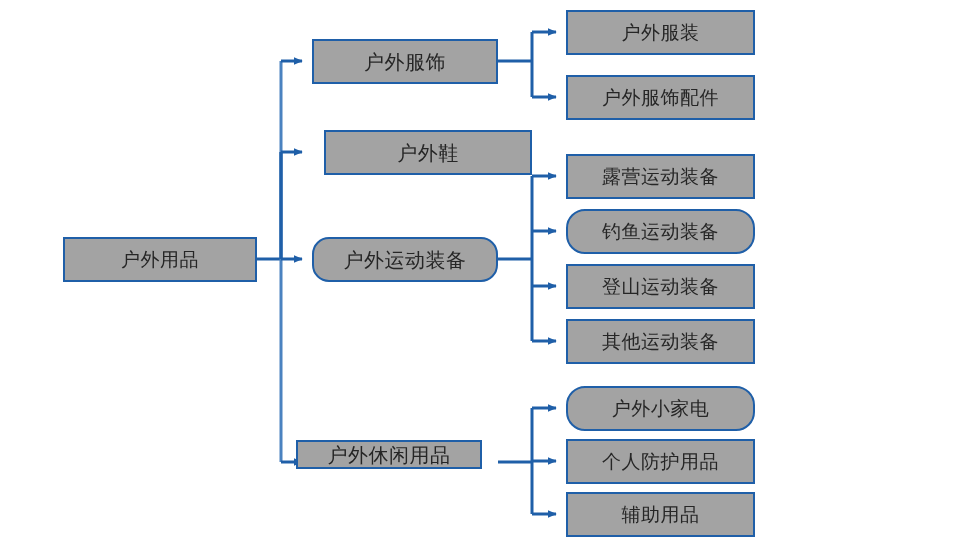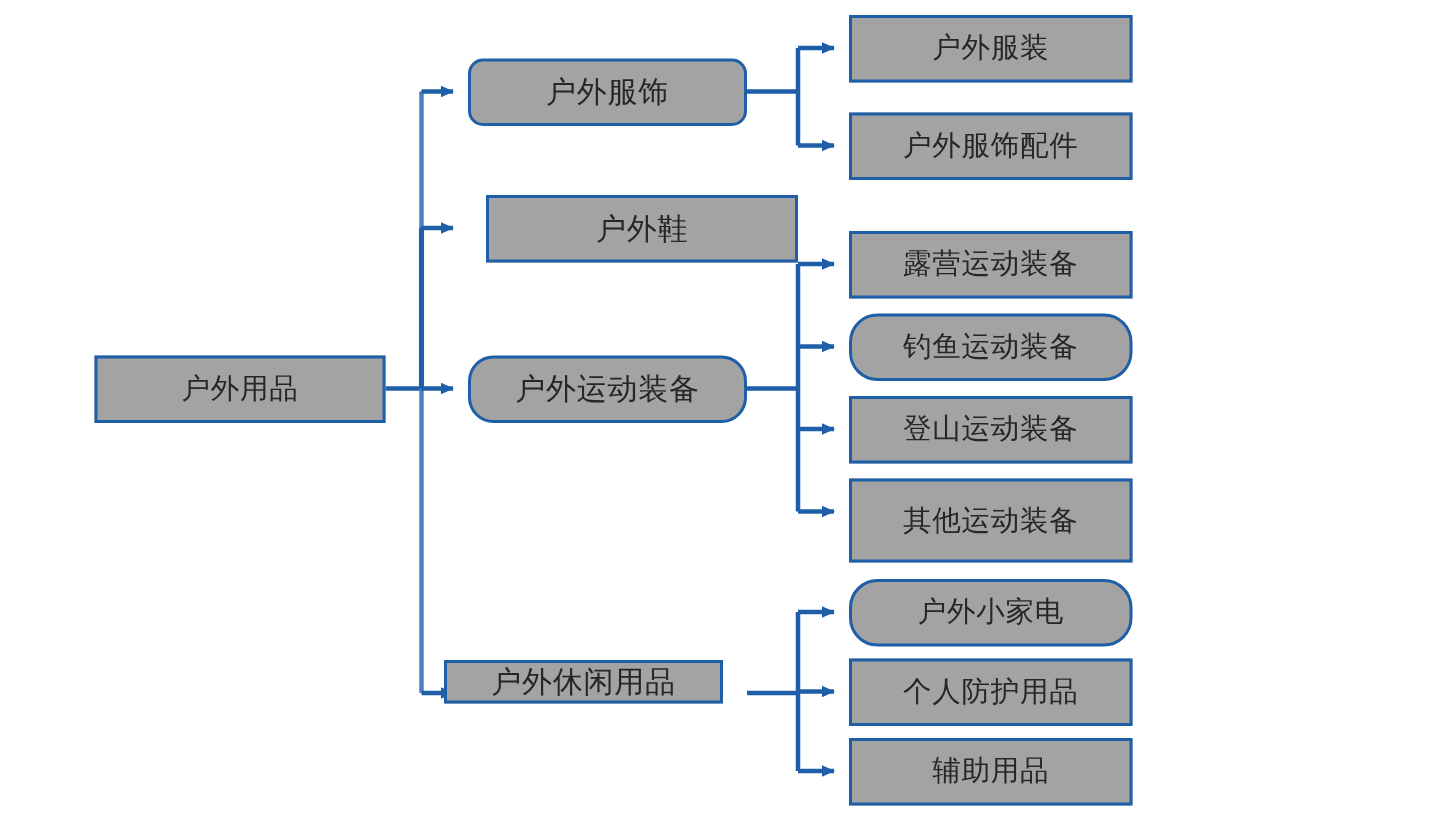--- a/index.html
+++ b/index.html
@@ -94,28 +94,28 @@
       <path d="M532,286 L556,286"></path>
       <path d="M532,341 L556,341"></path>
       <path d="M532,408 L556,408"></path>
       <path d="M532,461 L556,461"></path>
       <path d="M532,514 L556,514"></path>
     </g>
   </svg>
 
   <div class="node root" style="left: 63px; top: 237px; width: 194px; height: 45px;">户外用品</div>
 
-  <div class="node lvl2" style="left: 312px; top: 39px; width: 186px; height: 45px; border-radius: 10px;">户外服饰</div>
+  <div class="node lvl2" style="left: 312px; top: 39px; width: 186px; height: 45px;">户外服饰</div>
   <div class="node lvl2" style="left: 324px; top: 130px; width: 208px; height: 45px;">户外鞋</div>
   <div class="node lvl2" style="left: 312px; top: 237px; width: 186px; height: 45px; border-radius: 17px;">户外运动装备</div>
   <div class="node lvl2" style="left: 296px; top: 440px; width: 186px; height: 29px; text-align: center;">户外休闲用品</div>
 
   <div class="node lvl3" style="left: 566px; top: 10px; width: 189px; height: 45px;">户外服装</div>
   <div class="node lvl3" style="left: 566px; top: 75px; width: 189px; height: 45px;">户外服饰配件</div>
   <div class="node lvl3" style="left: 566px; top: 154px; width: 189px; height: 45px;">露营运动装备</div>
   <div class="node lvl3" style="left: 566px; top: 209px; width: 189px; height: 45px; border-radius: 19px;">钓鱼运动装备</div>
   <div class="node lvl3" style="left: 566px; top: 264px; width: 189px; height: 45px;">登山运动装备</div>
-  <div class="node lvl3" style="left: 566px; top: 319px; width: 189px; height: 56px;">其他运动装备</div>
+  <div class="node lvl3" style="left: 566px; top: 319px; width: 189px; height: 45px;">其他运动装备</div>
   <div class="node lvl3" style="left: 566px; top: 386px; width: 189px; height: 45px; border-radius: 19px;">户外小家电</div>
   <div class="node lvl3" style="left: 566px; top: 439px; width: 189px; height: 45px;">个人防护用品</div>
   <div class="node lvl3" style="left: 566px; top: 492px; width: 189px; height: 45px;">辅助用品</div>
 
 </div>
 
 </body></html>

